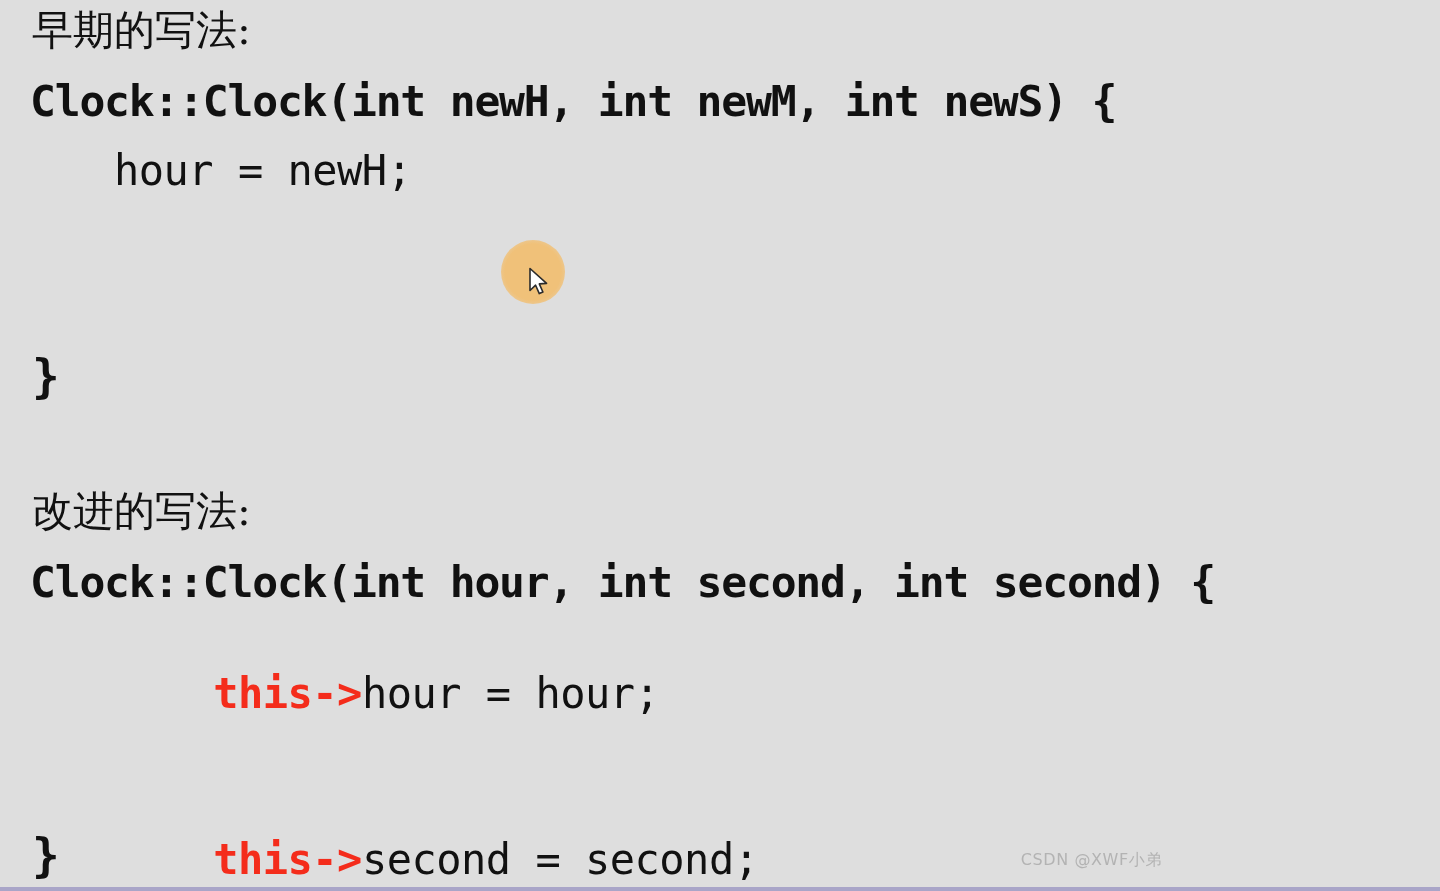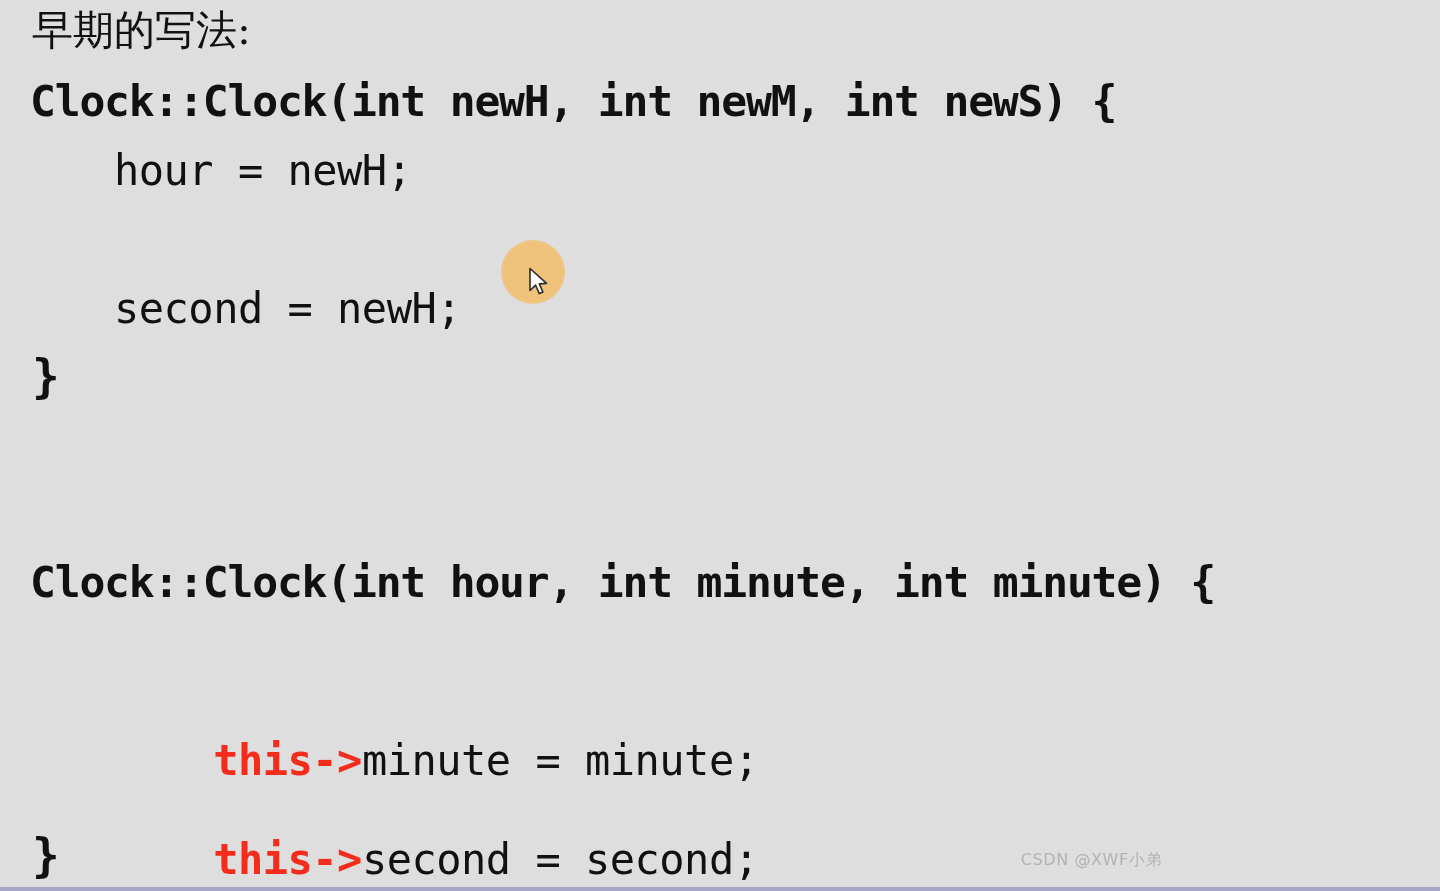--- a/index.html
+++ b/index.html
@@ -110,31 +110,31 @@
 
 <div id="slide" style="background: rgb(222, 222, 222);">
 
   <div class="heading-cn" style="left:32px; top:10px;">早期的写法:</div>
 
   <div class="code-line sig" style="left:30px; top:80px;">Clock::Clock(int newH, int newM, int newS) {</div>
 
   <div class="code-line" style="left:114px; top:150px;">hour = newH;</div>
 
 
-  <div class="code-line" style="left:114px; top:288px;">second = newH;</div>
 
   <div class="code-line brace" style="left:32px; top:353px;">}</div>
 
+  <div class="heading-cn" style="left:32px; top:491px;">改进的写法:</div>
 
-  <div class="code-line sig" style="left:30px; top:561px;">Clock::Clock(int hour, int minute, int minute) {</div>
+  <div class="code-line sig" style="left:30px; top:561px;">Clock::Clock(int hour, int second, int second) {</div>
 
+  <div class="code-line" style="left:114px; top:631px;">
+    <span class="kw-this">this-&gt;</span><span>hour = hour;</span>
+  </div>
 
-  <div class="code-line" style="left:114px; top:698px;">
-    <span class="kw-this">this-&gt;</span><span>minute = minute;</span>
-  </div>
 
   <div class="code-line" style="left:114px; top:797px;">
     <span class="kw-this">this-&gt;</span><span>second = second;</span>
   </div>
 
   <div class="code-line brace" style="left:32px; top:832px;">}</div>
 
   <div class="cursor-halo" id="cursor-halo" style="left: 501px; top: 240px; background: radial-gradient(circle, rgb(240, 193, 121) 0%, rgb(240, 193, 121) 62%, rgba(240, 193, 121, 0.55) 84%, rgba(240, 193, 121, 0) 100%);"></div>
 
   <div class="cursor-arrow" id="cursor-arrow" style="left: 528px; top: 267px;">

